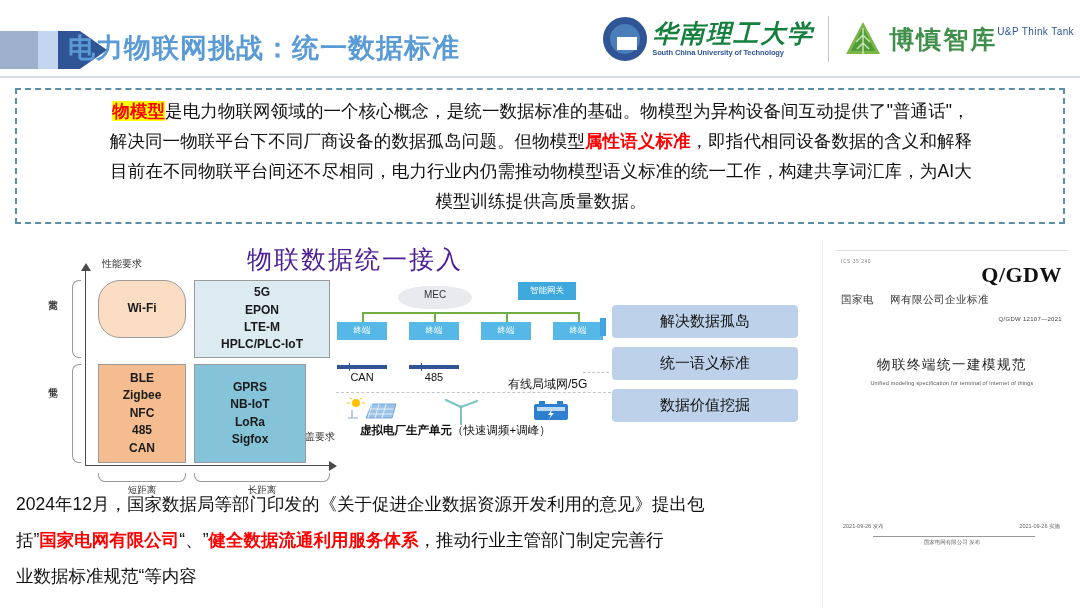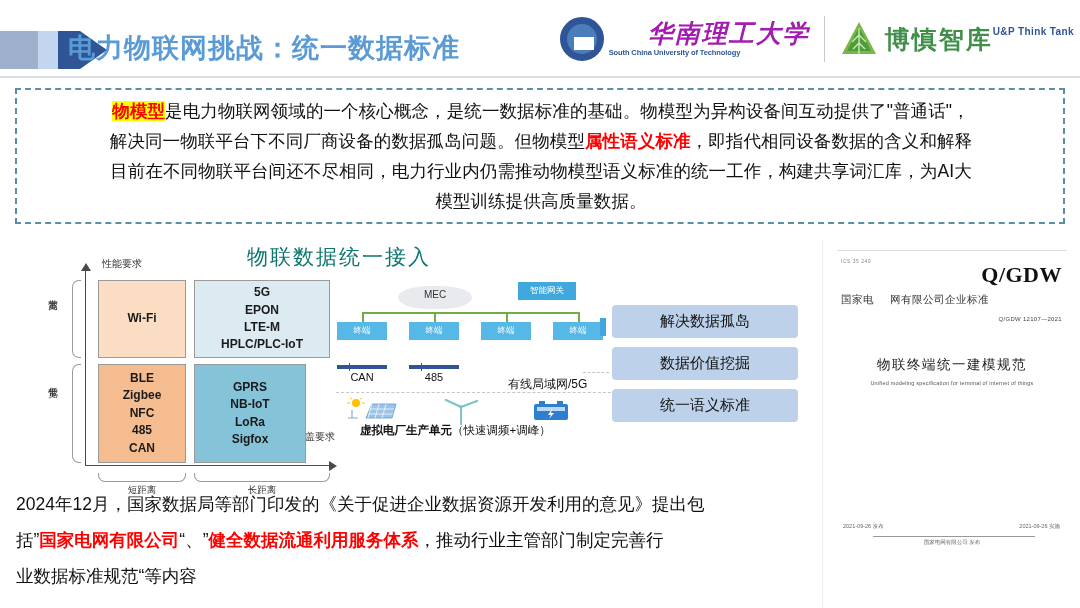--- a/index.html
+++ b/index.html
@@ -28,64 +28,64 @@
 
   .logos { position:absolute; right:6px; top:8px; display:flex; align-items:center; gap:8px; height:62px;}
   .scut { display:flex; align-items:center; gap:5px; }
   .scut-seal { width:44px; height:44px; border-radius:50%; background:#2f5597; position:relative;
                border:2px solid #2f5597; }
   .scut-seal::before{ content:""; position:absolute; left:5px; top:5px; right:5px; bottom:5px;
                border-radius:50%; background:#4a7ebb; }
   .scut-seal::after{ content:""; position:absolute; left:12px; bottom:9px; width:20px; height:13px;
                background:#fff; }
   .scut-txt { display:flex; flex-direction:column; }
-  .scut-cn { font-family:"Liberation Serif", serif; font-size:25px; font-weight:bold; color:#a21caf;
-             line-height:1.05; letter-spacing:2px; font-style:italic;margin-left:39px; }
+  .scut-cn { font-family:"Liberation Serif", serif; font-size:25px; font-weight:bold; color:#15803d;
+             line-height:1.05; letter-spacing:2px; font-style:italic; }
   .scut-en { font-size:7.5px; font-weight:bold; color:#2f5597; letter-spacing:-0.1px; }
   .divider-v { width:1px; height:46px; background:#c8c8c8; margin:0 6px; }
   .bp { display:flex; align-items:center; gap:6px; }
   .bp-mark { width:40px; height:40px; position:relative; }
   .bp-txt { display:flex; flex-direction:row; align-items:flex-start; }
   .bp-cn { font-size:25px; font-weight:bold; color:#3f8f4a; letter-spacing:2px; line-height:1.05;}
-  .bp-en { font-size:10px; font-weight:bold; color:#2f5597; letter-spacing:0.4px; }
+  .bp-en { font-size:10px; font-weight:normal; color:#2f5597; letter-spacing:0.4px; }
 
   
   .callout {
     position:absolute; left:15px; top:88px; width:1050px; height:136px;
     border:2px dashed #5b8fa8; background:#fff;
     padding:6px 10px 0 12px;
     text-align:center;
   }
   .callout p {
     font-size:17.5px; color:#111; line-height:30px; letter-spacing:0.1px;
     white-space:nowrap;
   }
   .hl { color:#ff0000; font-weight:bold; }
   .hl-bg { color:#ff0000; font-weight:bold; background:#ffff00; }
 
   
   .fig-title {
     position:absolute; left:247px; top:243px;
-    font-size:21px; color:#0f766e; letter-spacing:2px; font-weight:normal;
+    font-size:25px; color:#4c1d95; letter-spacing:2px; font-weight:normal;
   }
 
   
   .quad { position:absolute; left:30px; top:262px; width:300px; height:220px; }
   .axis-y { position:absolute; left:55px; top:8px; width:1.4px; height:196px; background:#4a4a4a; }
   .axis-y::before{ content:""; position:absolute; left:-4px; top:-7px; width:0;height:0;
      border-left:5px solid transparent;border-right:5px solid transparent;border-bottom:8px solid #4a4a4a;}
   .axis-x { position:absolute; left:55px; top:203px; width:245px; height:1.4px; background:#4a4a4a; }
   .axis-x::after{ content:""; position:absolute; right:-7px; top:-4px; width:0;height:0;
      border-top:5px solid transparent;border-bottom:5px solid transparent;border-left:8px solid #4a4a4a;}
   .lbl-perf { position:absolute; left:72px; top:-5px; font-size:10px; color:#333; }
   .lbl-cov  { position:absolute; left:265px; top:168px; font-size:10px; color:#333; white-space:nowrap;}
   .qbox { position:absolute; border:1px solid #9a9a9a; display:flex; align-items:center;
           justify-content:center; text-align:center; font-size:12px; font-weight:bold;
           color:#1a1a1a; line-height:1.45; }
-  .q-wifi  { left:68px;  top:18px;  width:88px;  height:78px; background:#fbddc3; }
+  .q-wifi  { left:68px;  top:18px;  width:88px;  height:58px; background:#fbddc3;border-radius:22px; }
   .q-5g    { left:164px; top:18px;  width:136px; height:78px; background:#dceaf2; }
   .q-ble   { left:68px;  top:102px; width:88px;  height:99px; background:#f5bd8f; }
   .q-gprs  { left:164px; top:102px; width:112px; height:99px; background:#85c3d8; }
   .vlabel { position:absolute; font-size:9.5px; color:#333; writing-mode:vertical-rl;
             text-orientation:upright; letter-spacing:0px; }
   .vl-hi { left:16px; top:30px; }
   .vl-lo { left:16px; top:118px; }
   .brace { position:absolute; border:1px solid #9a9a9a; border-right:none;
            border-radius:7px 0 0 7px; width:9px; }
   .br-hi { left:42px; top:18px; height:78px; }
@@ -283,22 +283,22 @@
         <path d="M21 11 L17 17 L20 17 L18 21 L23 15 L20 15 Z" fill="#ffffff"></path>
       </svg>
     </div>
     <div class="vpp-label"><span>虚拟电厂生产单元</span><span class="norm">（快速调频+调峰）</span></div>
   </div>
 
   <div class="pill-connect"></div>
   <div class="pill-dash"></div>
   <div class="pills">
     <div class="pill">解决数据孤岛</div>
+    <div class="pill">统一语义标准</div>
     <div class="pill">数据价值挖掘</div>
-    <div class="pill">统一语义标准</div>
   </div>
 
   <div class="doc">
     <div class="doc-rule-top"></div>
     <div class="doc-ics">ICS 35  240</div>
     <div class="doc-qgdw">Q/GDW</div>
     <div class="doc-org"><span>国家电</span><span class="gap"></span><span>网有限公司企业标准</span></div>
     <div class="doc-code">Q/GDW 12107—2021</div>
     <div class="doc-title">物联终端统一建模规范</div>
     <div class="doc-sub">Unified modeling specification for terminal of internet of things</div>

